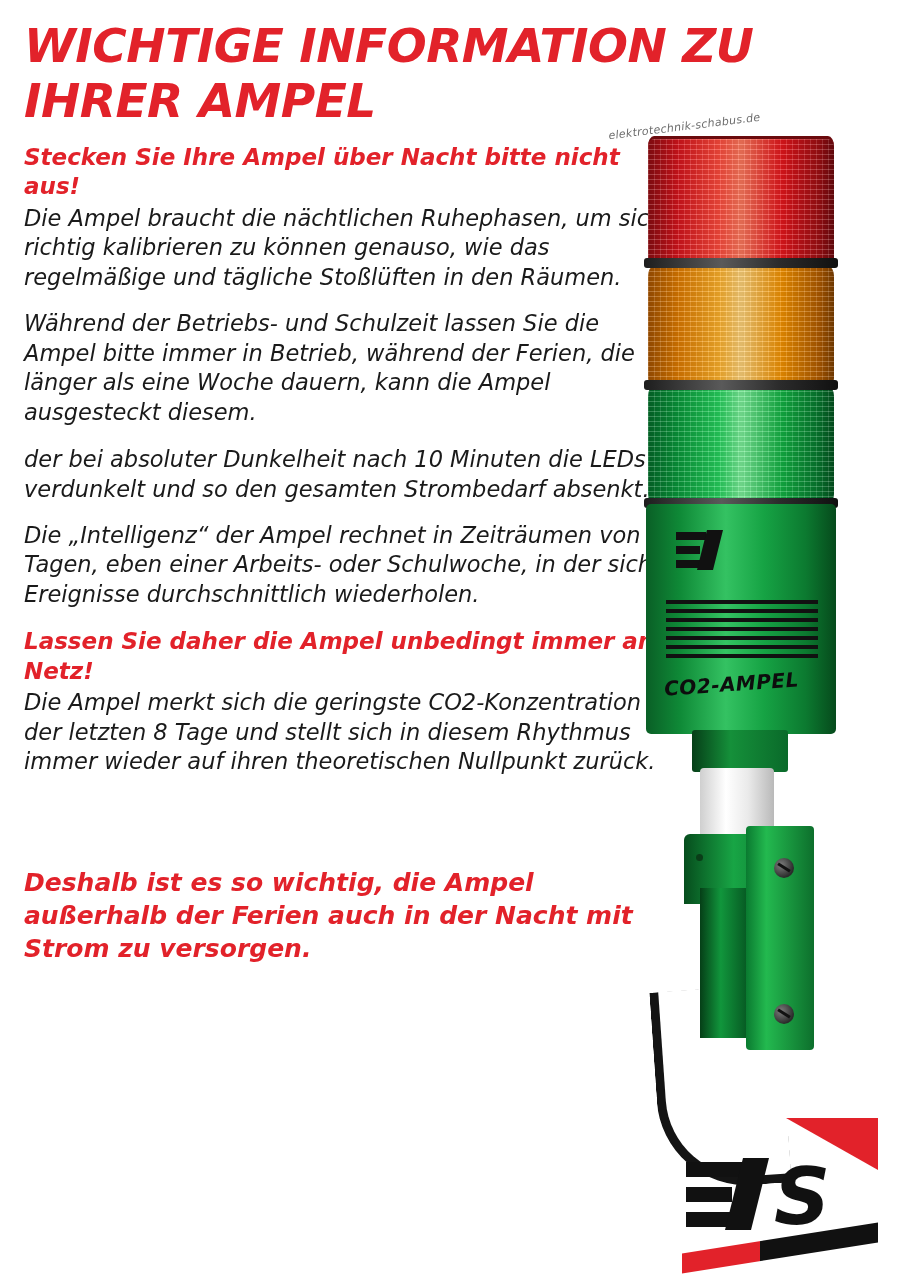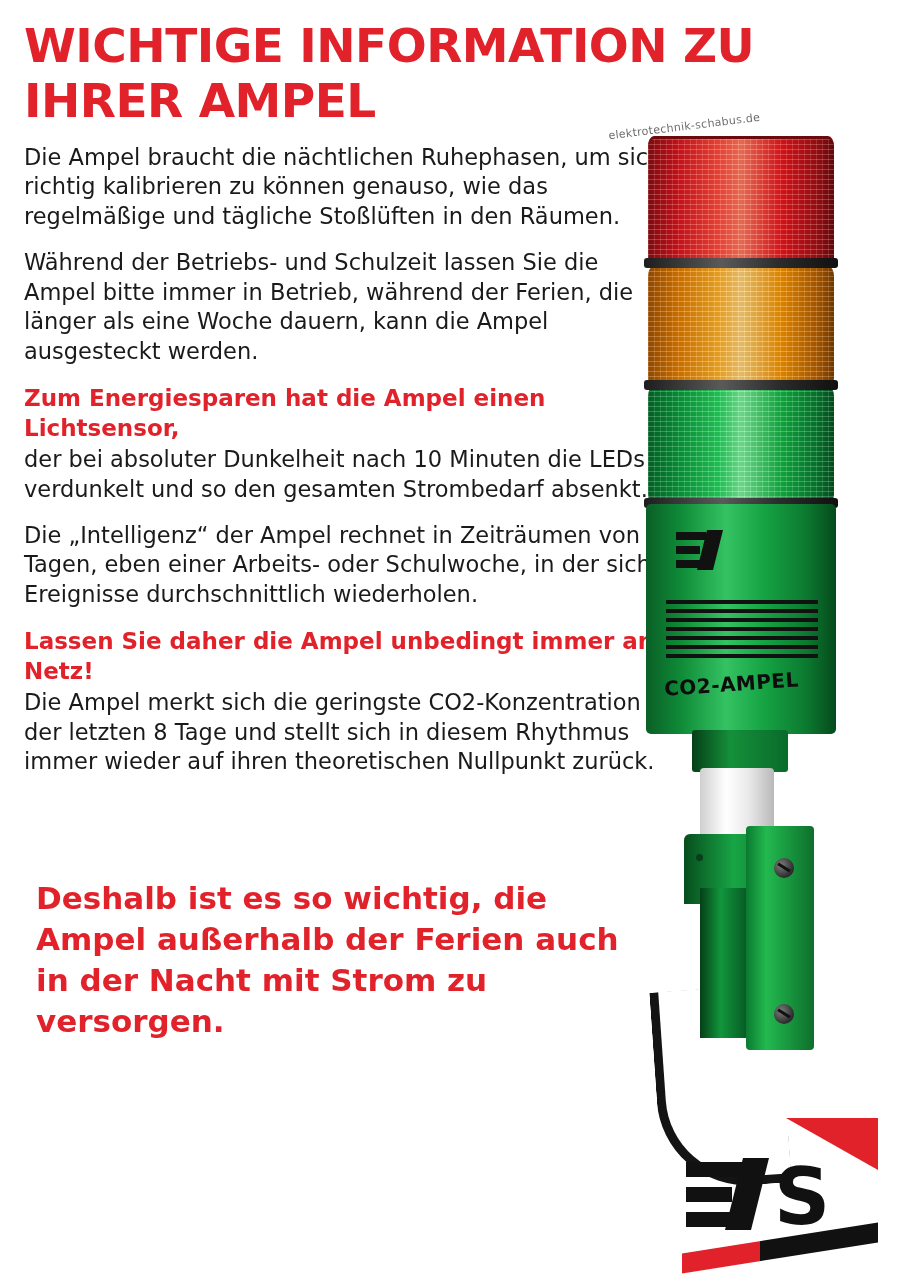--- a/index.html
+++ b/index.html
@@ -13,20 +13,21 @@
     font-family: "DejaVu Sans", sans-serif;
     overflow: hidden;
     position: relative;
   }
   .page {
     position: relative;
     width: 904px;
     height: 1280px;
     box-sizing: border-box;
     padding: 18px 24px 0 24px;
+    font-style: italic;
   }
   .title {
     color: #e2222a;
     font-family: "DejaVu Sans", sans-serif;
     font-weight: bold;
     font-size: 47px;
     line-height: 1.18;
     letter-spacing: -0.5px;
     margin: 0 0 14px 0;
     max-width: 860px;
@@ -51,23 +52,23 @@
     line-height: 1.31;
     margin: 0 0 0 0;
     font-weight: 500;
   }
   .gap {
     height: 17px;
   }
   .footer-note {
     color: #e2222a;
     font-weight: bold;
-    font-size: 31px;
+    font-size: 25px;
     line-height: 1.33;
-    margin: 12px;
+    margin: 0;
     max-width: 640px;
   }
   .spacer-large { height: 54px; }
 
   
   .lamp {
     position: absolute;
     right: 8px;
     top: 108px;
     width: 300px;
@@ -303,27 +304,27 @@
 </head>
 <body>
 
 <div class="page">
 
   <h1 class="title">WICHTIGE INFORMATION ZU IHRER AMPEL</h1>
 
   <div class="content">
 
     <div class="block">
+      <div class="head">Stecken Sie Ihre Ampel über Nacht bitte nicht aus!</div>
       <p class="body">Die Ampel braucht die nächtlichen Ruhephasen, um sich richtig kalibrieren zu können genauso, wie das regelmäßige und tägliche Stoßlüften in den Räumen.</p>
       <div class="gap"></div>
-      <p class="body">Während der Betriebs- und Schulzeit lassen Sie die Ampel bitte immer in Betrieb, während der Ferien, die länger als eine Woche dauern, kann die Ampel ausgesteckt werden.</p>
+      <p class="body">Während der Betriebs- und Schulzeit lassen Sie die Ampel bitte immer in Betrieb, während der Ferien, die länger als eine Woche dauern, kann die Ampel ausgesteckt diesem.</p>
     </div>
 
     <div class="block">
-      <div class="head">Zum Energiesparen hat die Ampel einen Lichtsensor,</div>
       <p class="body">der bei absoluter Dunkelheit nach 10 Minuten die LEDs verdunkelt und so den gesamten Strombedarf absenkt.</p>
       <div class="gap"></div>
       <p class="body">Die „Intelligenz“ der Ampel rechnet in Zeiträumen von 7 Tagen, eben einer Arbeits- oder Schulwoche, in der sich Ereignisse durchschnittlich wiederholen.</p>
     </div>
 
     <div class="block">
       <div class="head">Lassen Sie daher die Ampel unbedingt immer am Netz!</div>
       <p class="body">Die Ampel merkt sich die geringste CO2-Konzentration der letzten 8 Tage und stellt sich in diesem Rhythmus immer wieder auf ihren theoretischen Nullpunkt zurück.</p>
       <div class="gap"></div>
     </div>

